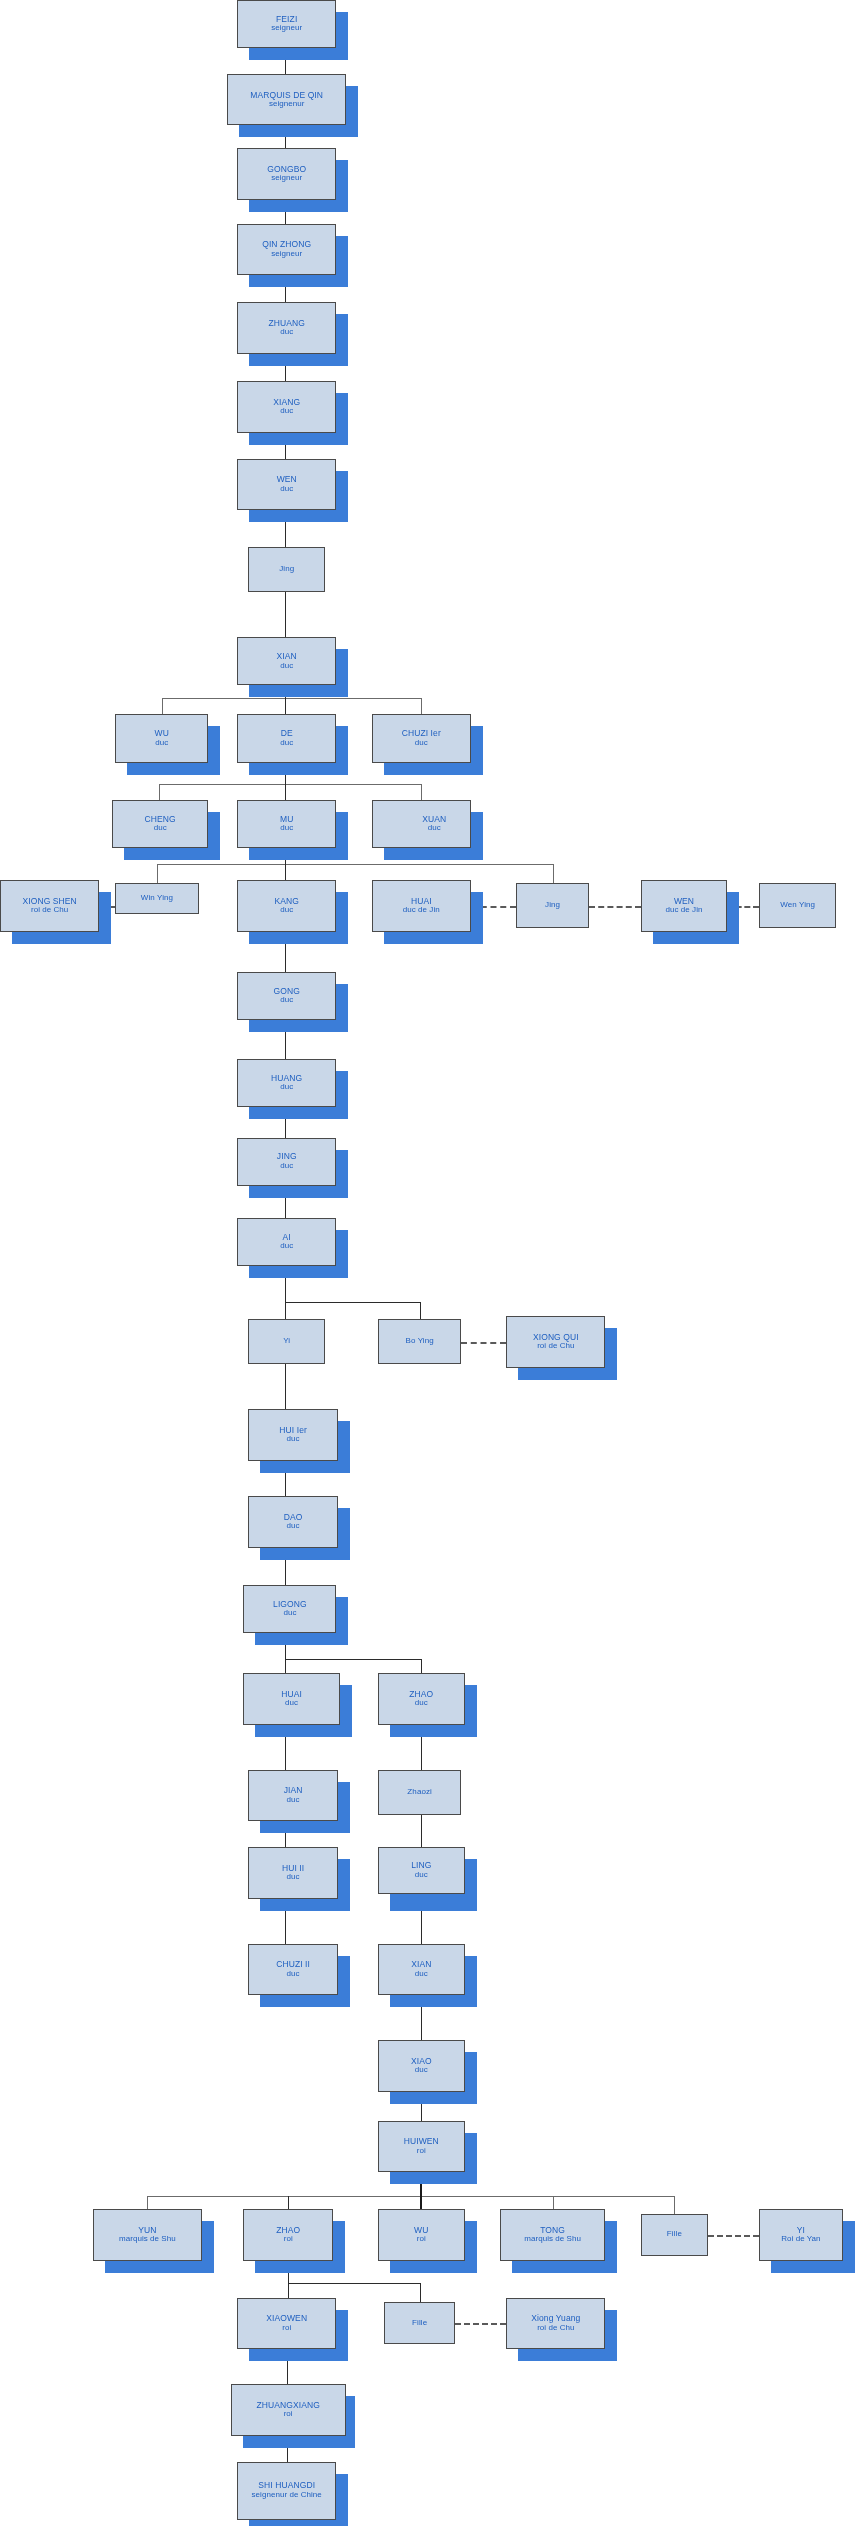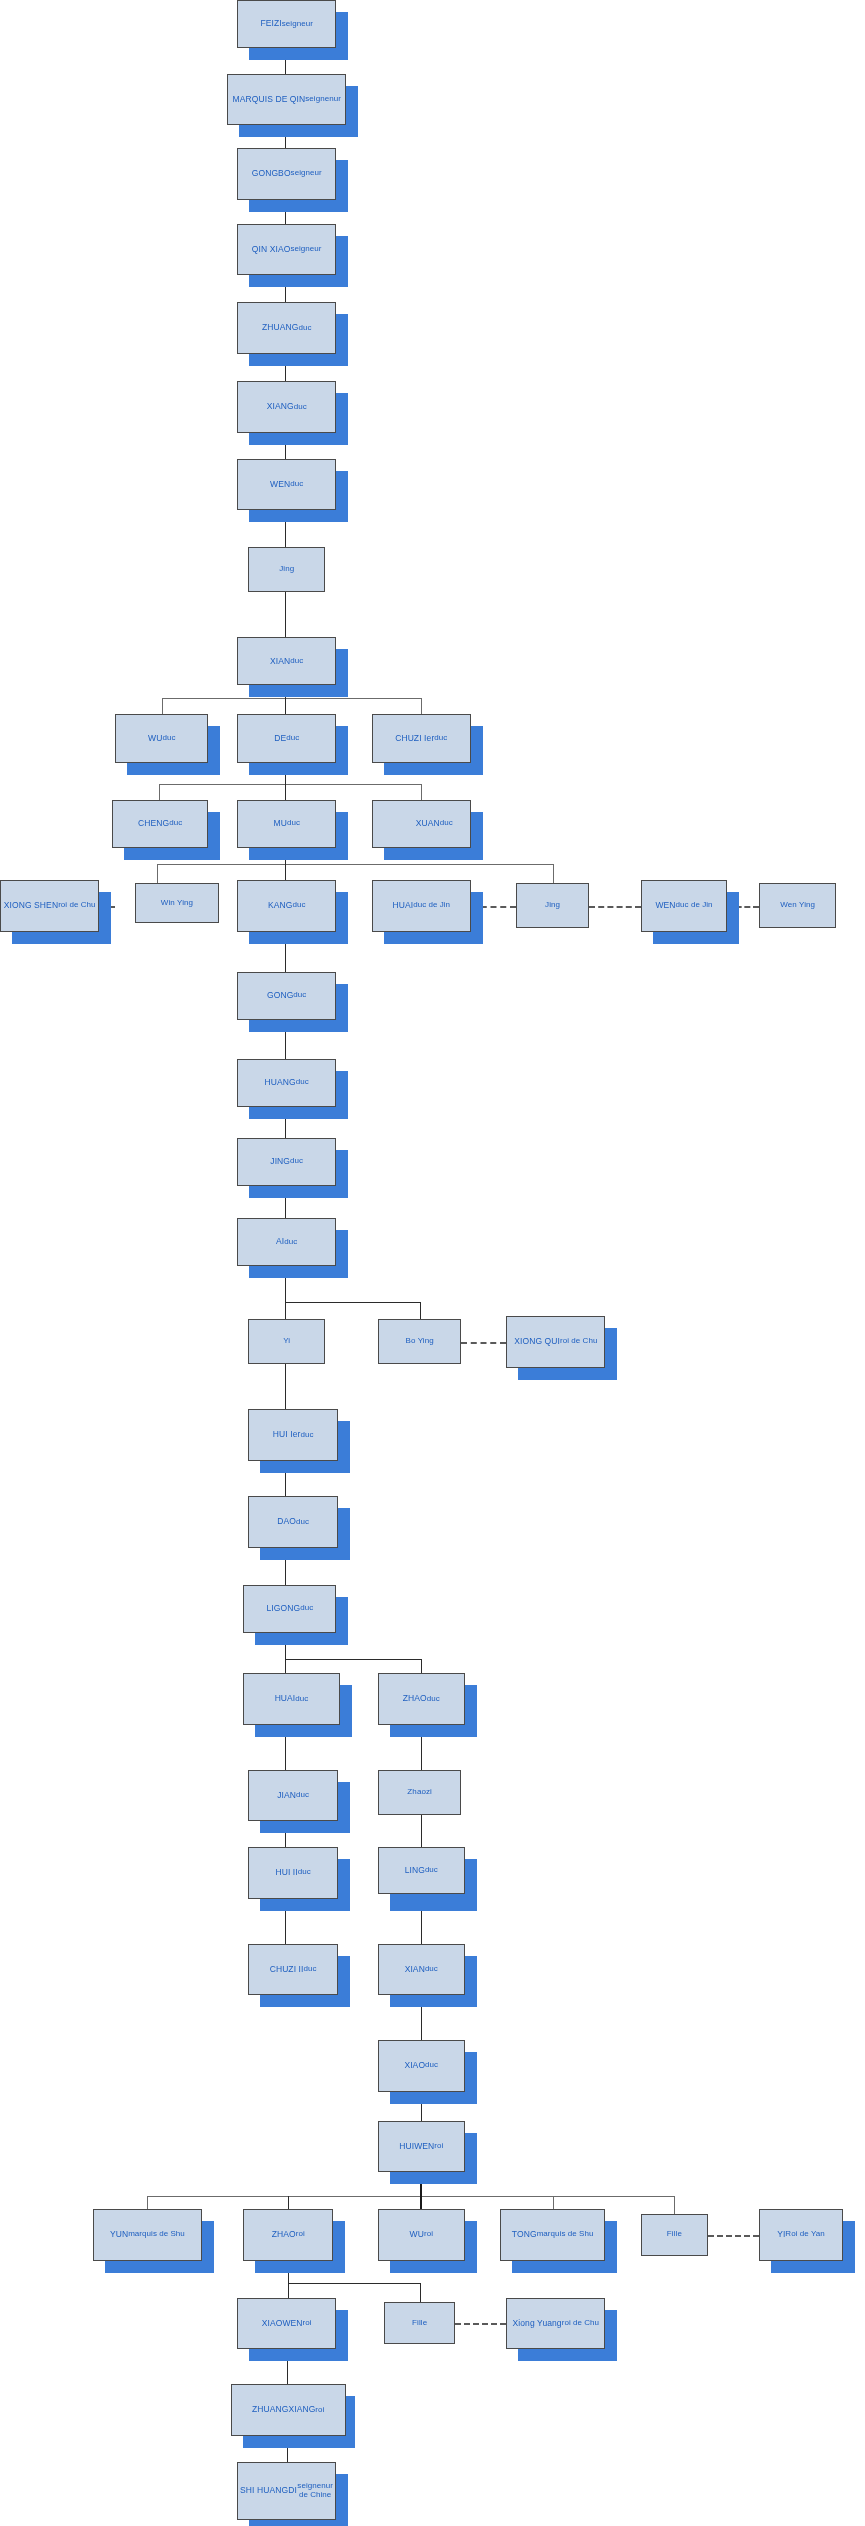--- a/index.html
+++ b/index.html
@@ -18,21 +18,21 @@
   .dash{position:absolute;height:0;border-top:2px dashed #5a5a5a;}
 
   
   .node{
     position:absolute;
     box-sizing:border-box;
     background:#c9d7e8;
     border:1.3px solid #4a4a4a;
     color:#2060c0;
     display:flex;
-    flex-direction:row;
+    flex-direction:column;
     align-items:center;
     justify-content:center;
     text-align:center;
     line-height:1.12;
     z-index:5;
     padding:1px 2px;
   }
   .node .t1{font-size:8.5px;letter-spacing:.1px;white-space:nowrap;}
   .node .t2{font-size:8px;letter-spacing:.05px;white-space:nowrap;}
   .node.small .t1{font-size:8px;}
@@ -144,21 +144,21 @@
         <div class="t1">MARQUIS DE QIN</div>
         <div class="t2">seignenur</div>
       </div>
       <div class="shadow" style="left: 249.07px; top: 160.02px; width: 99.31px; height: 51.49px;"></div>
       <div class="node" style="left: 237.07px; top: 148.02px; width: 99.31px; height: 51.49px;">
         <div class="t1">GONGBO</div>
         <div class="t2">seigneur</div>
       </div>
       <div class="shadow" style="left: 249.07px; top: 235.64px; width: 99.31px; height: 51.49px;"></div>
       <div class="node" style="left: 237.07px; top: 223.64px; width: 99.31px; height: 51.49px;">
-        <div class="t1">QIN XIAO</div>
+        <div class="t1">QIN ZHONG</div>
         <div class="t2">seigneur</div>
       </div>
       <div class="shadow" style="left: 249.07px; top: 314.48px; width: 99.31px; height: 51.49px;"></div>
       <div class="node" style="left: 237.07px; top: 302.48px; width: 99.31px; height: 51.49px;">
         <div class="t1">ZHUANG</div>
         <div class="t2">duc</div>
       </div>
       <div class="shadow" style="left: 249.07px; top: 393.31px; width: 99.31px; height: 51.49px;"></div>
       <div class="node" style="left: 237.07px; top: 381.31px; width: 99.31px; height: 51.49px;">
         <div class="t1">XIANG</div>
@@ -205,21 +205,21 @@
       <div class="shadow" style="left: 383.63px; top: 811.63px; width: 99.31px; height: 48.27px;"></div>
       <div class="node" style="left: 371.63px; top: 799.63px; width: 99.31px; height: 48.27px; padding-left: 28px;">
         <div class="t1">XUAN</div>
         <div class="t2">duc</div>
       </div>
       <div class="shadow" style="left: 12px; top: 892.08px; width: 99.31px; height: 51.49px;"></div>
       <div class="node" style="left: 0px; top: 880.08px; width: 99.31px; height: 51.49px;">
         <div class="t1">XIONG SHEN</div>
         <div class="t2">roi de Chu</div>
       </div>
-      <div class="node small" style="left: 115.33px; top: 883.3px; width: 83.3px; height: 40px; margin-left: 20px;">
+      <div class="node small" style="left: 115.33px; top: 883.3px; width: 83.3px; height: 31px;">
         <div class="t1">Win Ying</div>
       </div>
       <div class="shadow" style="left: 249.07px; top: 892.08px; width: 99.31px; height: 51.49px;"></div>
       <div class="node" style="left: 237.07px; top: 880.08px; width: 99.31px; height: 51.49px;">
         <div class="t1">KANG</div>
         <div class="t2">duc</div>
       </div>
       <div class="shadow" style="left: 383.63px; top: 892.08px; width: 99.31px; height: 51.49px;"></div>
       <div class="node" style="left: 371.63px; top: 880.08px; width: 99.31px; height: 51.49px;">
         <div class="t1">HUAI</div>

